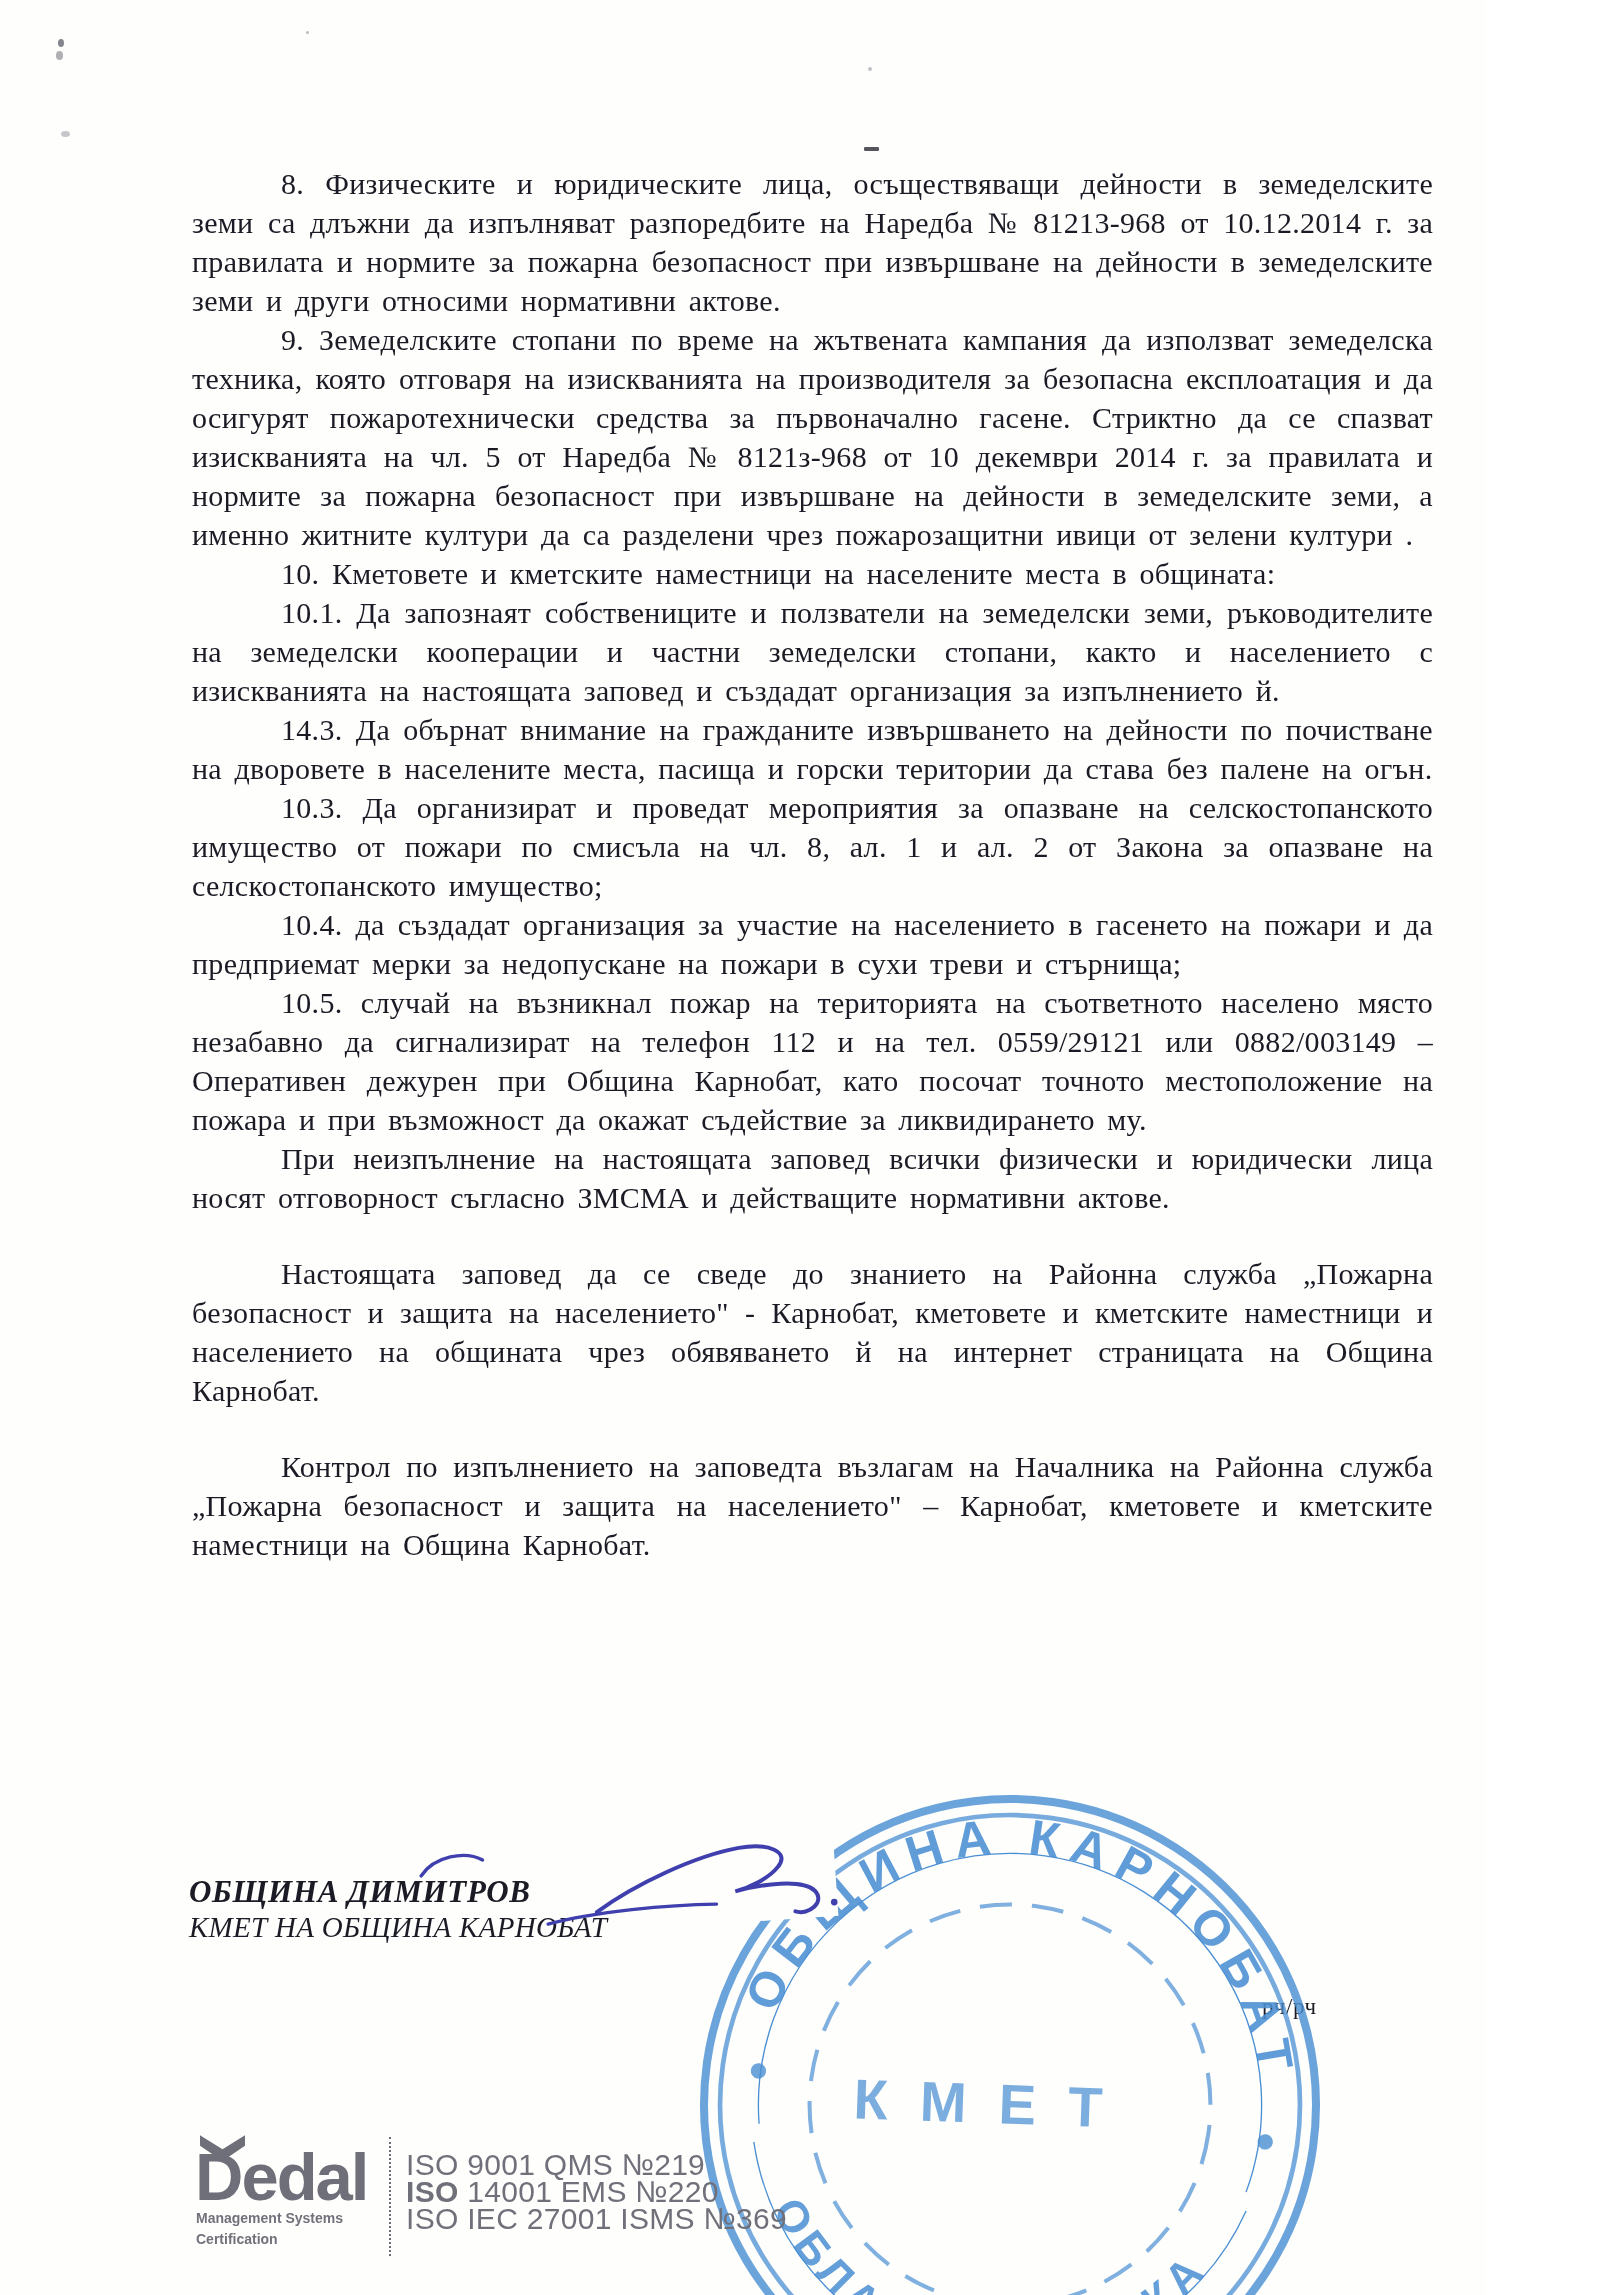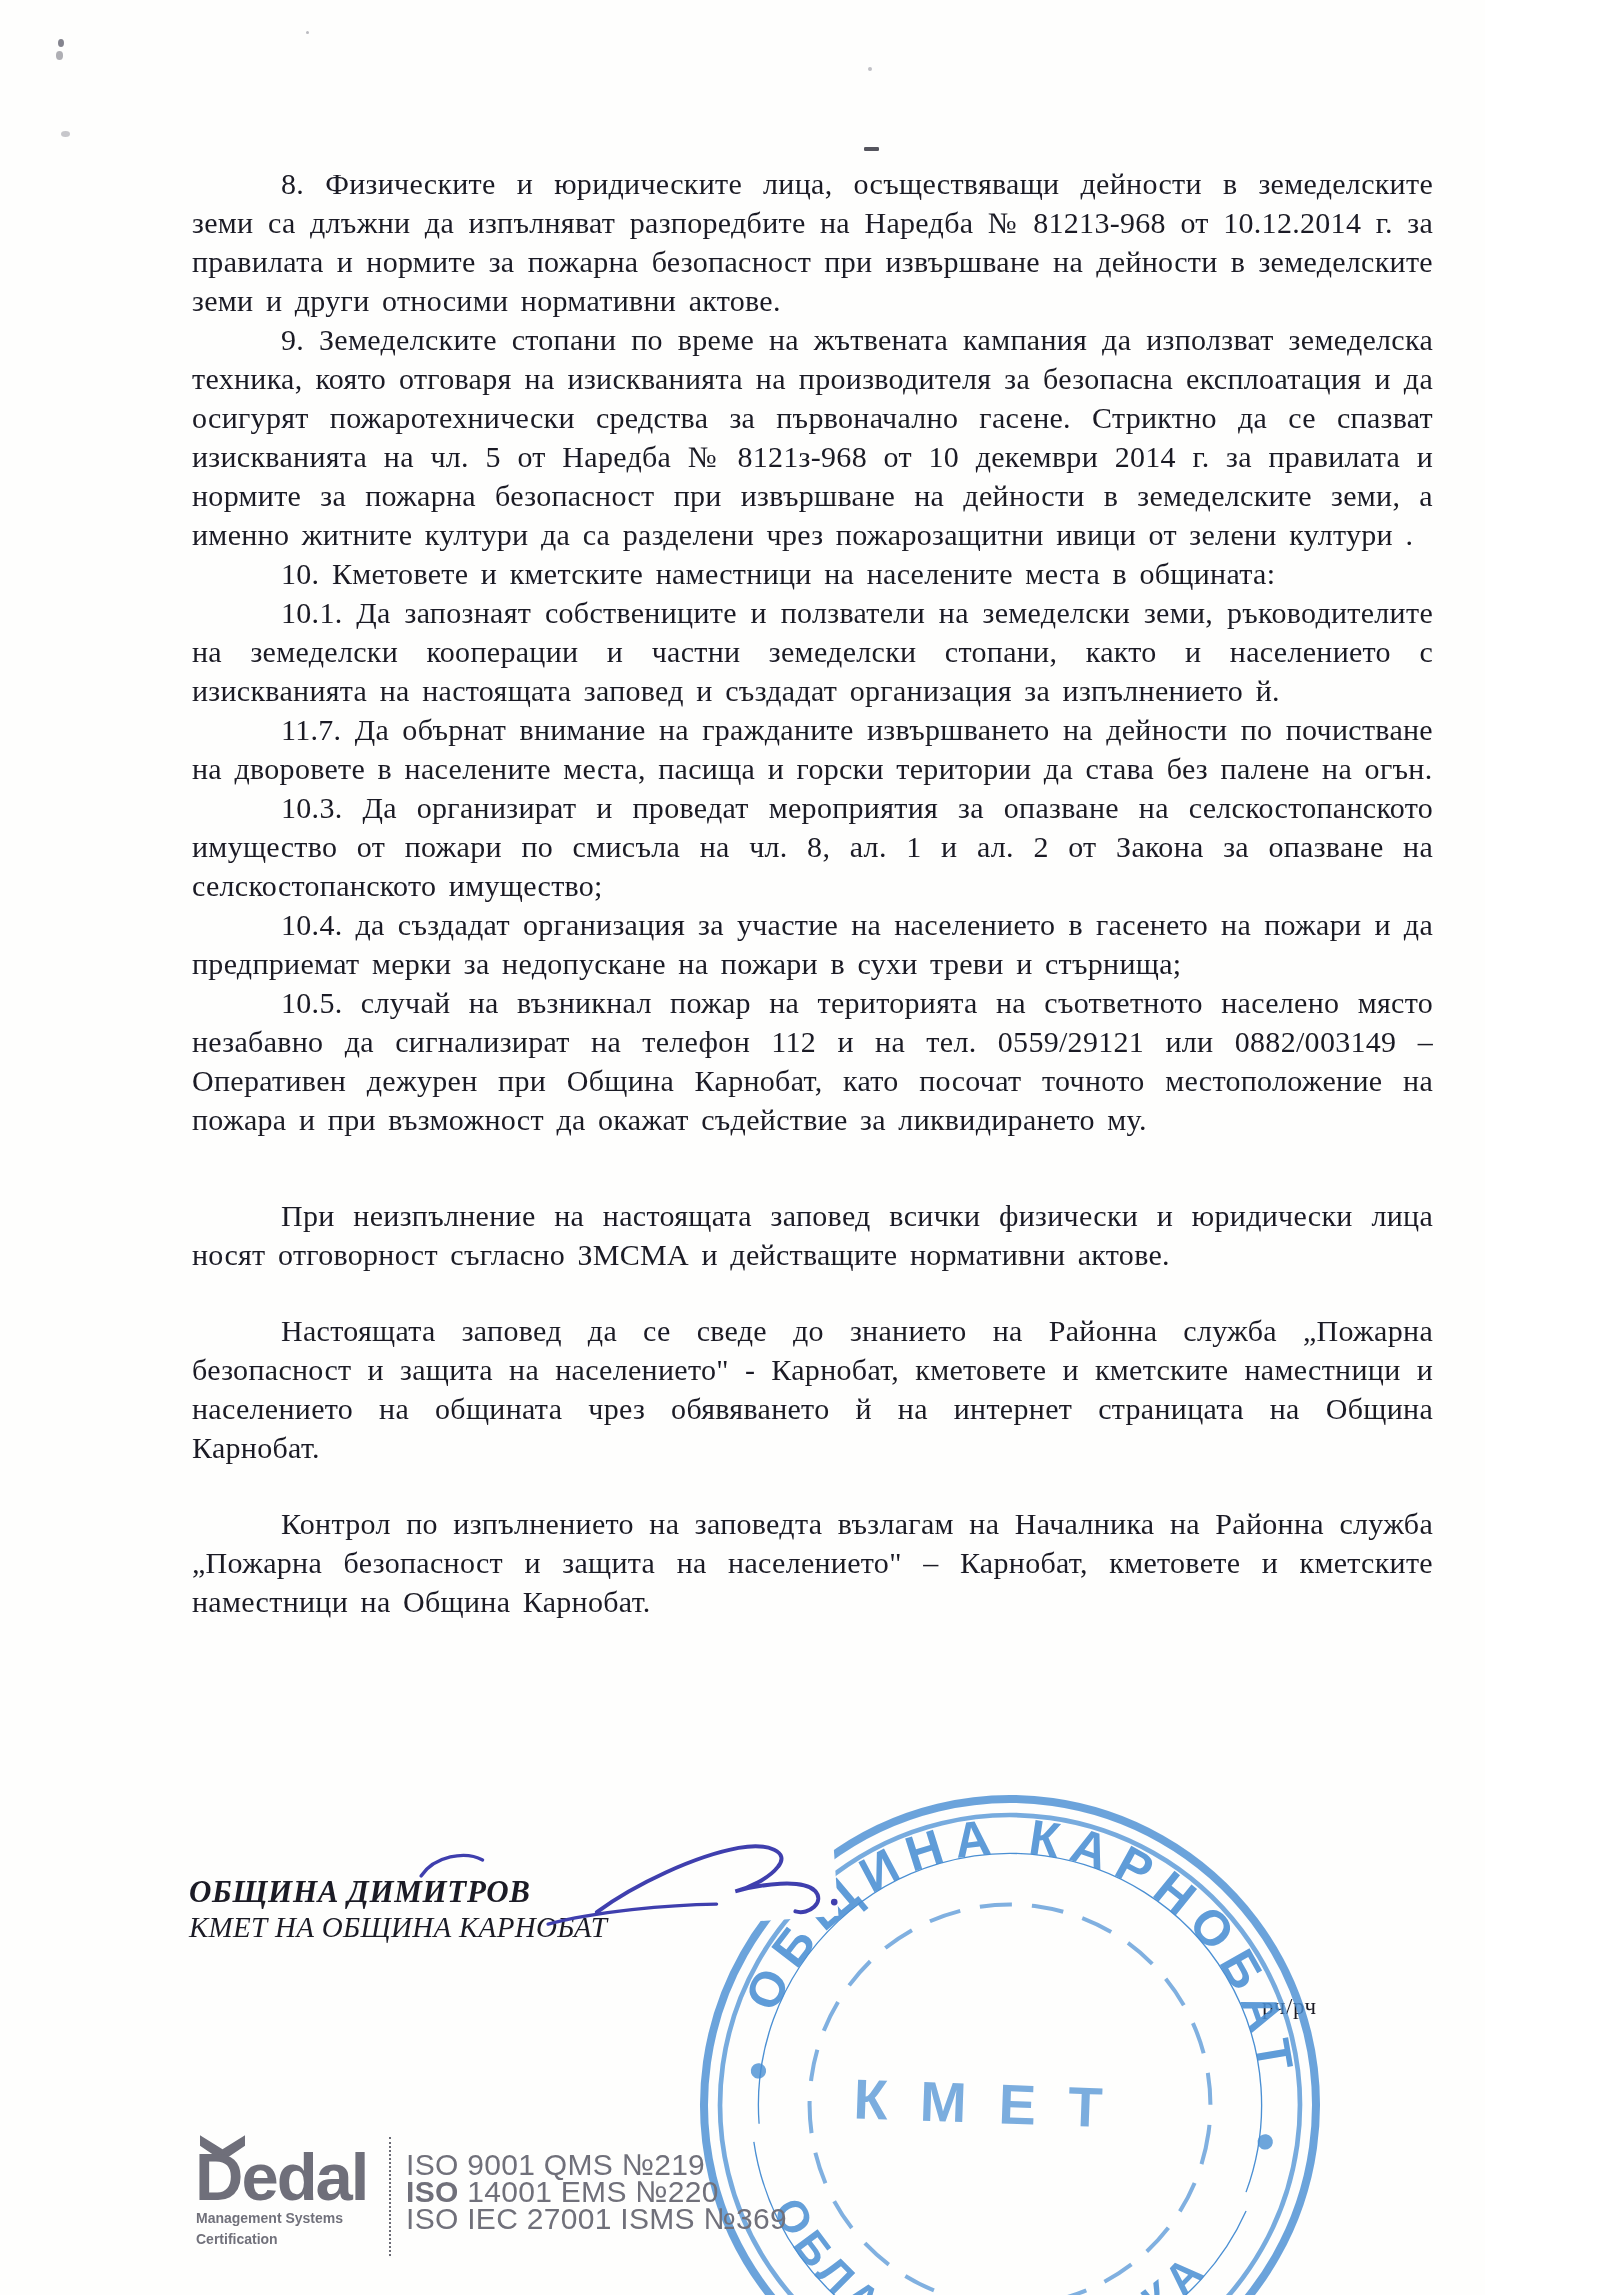--- a/index.html
+++ b/index.html
@@ -7,21 +7,21 @@
     position:relative;width:1485px;height:2295px;background:#fefefdff;
     overflow:hidden;font-family:"Liberation Serif","DejaVu Serif",serif;color:#1b1b25;
   }
   
   .doc-text{
     position:absolute;left:192px;top:164px;width:1241px;
     font-size:30px;line-height:39px;text-align:justify;
     word-spacing:4.7px;letter-spacing:0.3px;
   }
   .doc-text p{margin:0;text-indent:89px;}
-  .doc-text p.sp-large{margin-top:57px;}
+  .doc-text p.sp-large{}
   .doc-text p.sp-med{margin-top:37px;}
   
   .sig-block{position:absolute;left:189px;top:1873px;}
   .sig-name{font-size:31px;font-weight:bold;font-style:italic;line-height:37px;letter-spacing:0.7px;}
   .sig-title{font-size:29px;font-style:italic;line-height:35px;letter-spacing:0.3px;}
   .initials{position:absolute;left:1262px;top:1994px;font-size:23px;letter-spacing:0.7px;}
   
   .stamp-svg{position:absolute;left:696px;top:1791px;}
   .white-patch{position:absolute;left:685px;top:1845px;width:151px;height:76px;background:#fefefd;transform:rotate(-4deg);}
   .sig-svg{position:absolute;left:401px;top:1829px;}
@@ -62,21 +62,21 @@
   <div class="speck speck-c"></div>
   <div class="speck speck-dot"></div>
   <div class="speck speck-dot2"></div>
   <div class="speck speck-dash"></div>
 
   <div class="doc-text">
       <p>8. Физическите и юридическите лица, осъществяващи дейности в земеделските земи са длъжни да изпълняват разпоредбите на Наредба № 81213-968 от 10.12.2014 г. за правилата и нормите за пожарна безопасност при извършване на дейности в земеделските земи и други относими нормативни актове.</p>
       <p>9. Земеделските стопани по време на жътвената кампания да използват земеделска техника, която отговаря на изискванията на производителя за безопасна експлоатация и да осигурят пожаротехнически средства за първоначално гасене. Стриктно да се спазват изискванията на чл. 5 от Наредба № 8121з-968 от 10 декември 2014 г. за правилата и нормите за пожарна безопасност при извършване на дейности в земеделските земи, а именно житните култури да са разделени чрез пожарозащитни ивици от зелени култури .</p>
       <p>10. Кметовете и кметските наместници на населените места в общината:</p>
       <p>10.1. Да запознаят собствениците и ползватели на земеделски земи, ръководителите на земеделски кооперации и частни земеделски стопани, както и населението с изискванията на настоящата заповед и създадат организация за изпълнението й.</p>
-      <p>11.7. Да обърнат внимание на гражданите извършването на дейности по почистване на дворовете в населените места, пасища и горски територии да става без палене на огън.</p>
+      <p>14.3. Да обърнат внимание на гражданите извършването на дейности по почистване на дворовете в населените места, пасища и горски територии да става без палене на огън.</p>
       <p>10.3. Да организират и проведат мероприятия за опазване на селскостопанското имущество от пожари по смисъла на чл. 8, ал. 1 и ал. 2 от Закона за опазване на селскостопанското имущество;</p>
       <p>10.4. да създадат организация за участие на населението в гасенето на пожари и да предприемат мерки за недопускане на пожари в сухи треви и стърнища;</p>
       <p>10.5. случай на възникнал пожар на територията на съответното населено място незабавно да сигнализират на телефон 112 и на тел. 0559/29121 или 0882/003149 – Оперативен дежурен при Община Карнобат, като посочат точното местоположение на пожара и при възможност да окажат съдействие за ликвидирането му.</p>
       <p class="sp-large">При неизпълнение на настоящата заповед всички физически и юридически лица носят отговорност съгласно ЗМСМА и действащите нормативни актове.</p>
       <p class="sp-med">Настоящата заповед да се сведе до знанието на Районна служба „Пожарна безопасност и защита на населението" - Карнобат, кметовете и кметските наместници и населението на общината чрез обявяването й на интернет страницата на Община Карнобат.</p>
       <p class="sp-med">Контрол по изпълнението на заповедта възлагам на Началника на Районна служба „Пожарна безопасност и защита на населението" – Карнобат, кметовете и кметските наместници на Община Карнобат.</p>
     </div>
 
   <div class="sig-block">
     <div class="sig-name">ОБЩИНА ДИМИТРОВ</div>

